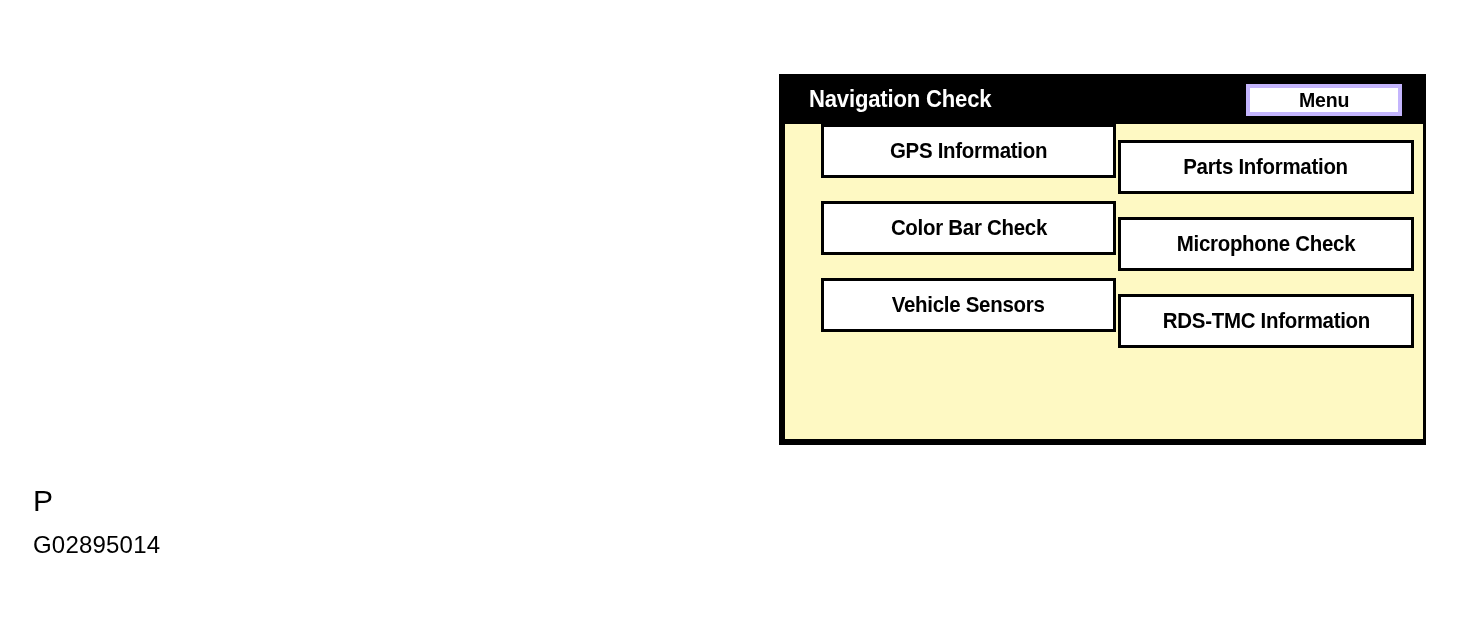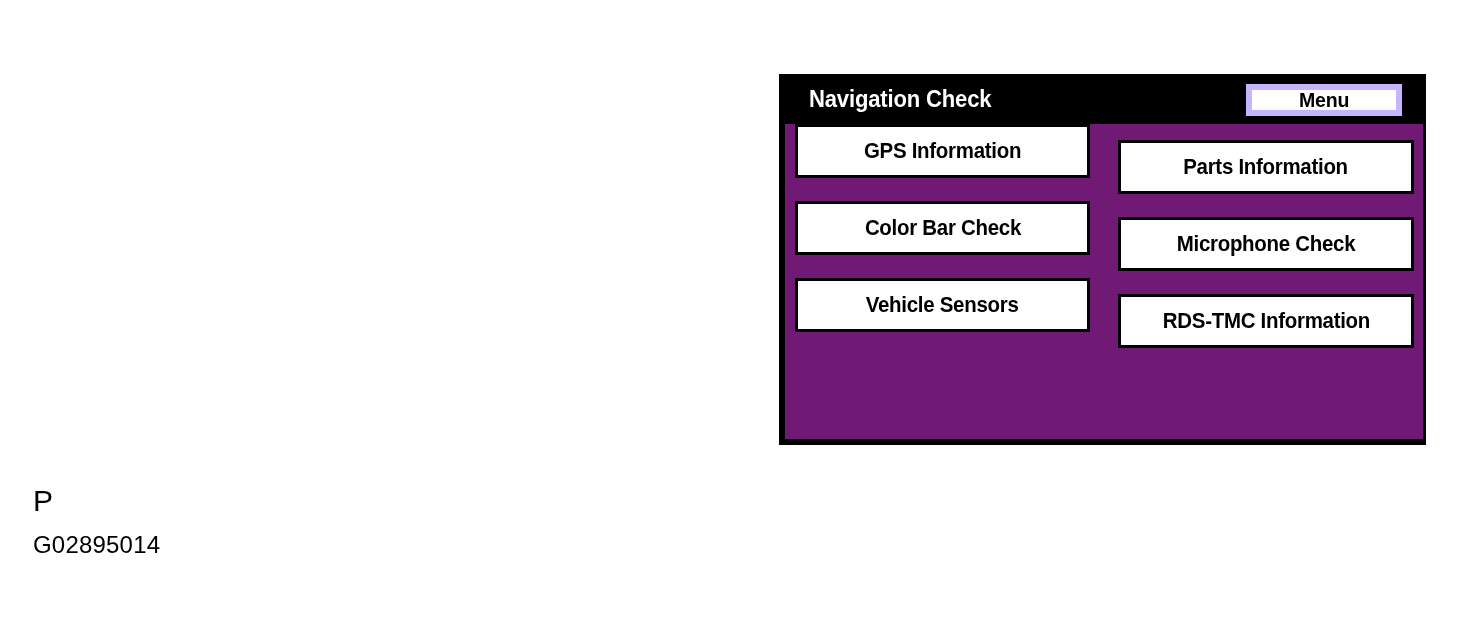--- a/index.html
+++ b/index.html
@@ -16,21 +16,21 @@
   }
 
   
   #nav-panel {
     position: absolute;
     left: 779px;
     top: 74px;
     width: 647px;
     height: 371px;
     box-sizing: border-box;
-    background: #701a75;
+    background: #fef9c3;
     border-left: 6px solid #000000;
     border-right: 3px solid #000000;
     border-bottom: 6px solid #000000;
     border-top: 0;
   }
 
   #panel-header {
     position: absolute;
     left: 0;
     top: 0;
@@ -53,21 +53,21 @@
     transform-origin: left center;
   }
 
   #menu-button {
     position: absolute;
     left: 461px;
     top: 10px;
     width: 156px;
     height: 32px;
     background: #ffffff;
-    border: 6px solid #c4b5fd;
+    border: 4px solid #c4b5fd;
     box-sizing: border-box;
     color: #000000;
     font-size: 21px;
     font-weight: bold;
     display: flex;
     align-items: center;
     justify-content: center;
     letter-spacing: -0.2px;
   }
   #menu-button > span {
@@ -103,21 +103,21 @@
     font-size: 22px;
     font-weight: bold;
     color: #000000;
     letter-spacing: -0.3px;
     white-space: nowrap;
   }
   .nav-btn > span {
     display: inline-block;
     transform: scaleX(0.93);
   }
-  #col-left .nav-btn { margin-top: 0; }
+  #col-left .nav-btn { margin-top: 0; margin-left: 26px; }
   .nav-btn:first-child { margin-top: 16px; }
 
   
   #caption-letter {
     position: absolute;
     left: 33px;
     top: 486px;
     font-size: 30px;
     color: #000000;
     line-height: 1;

